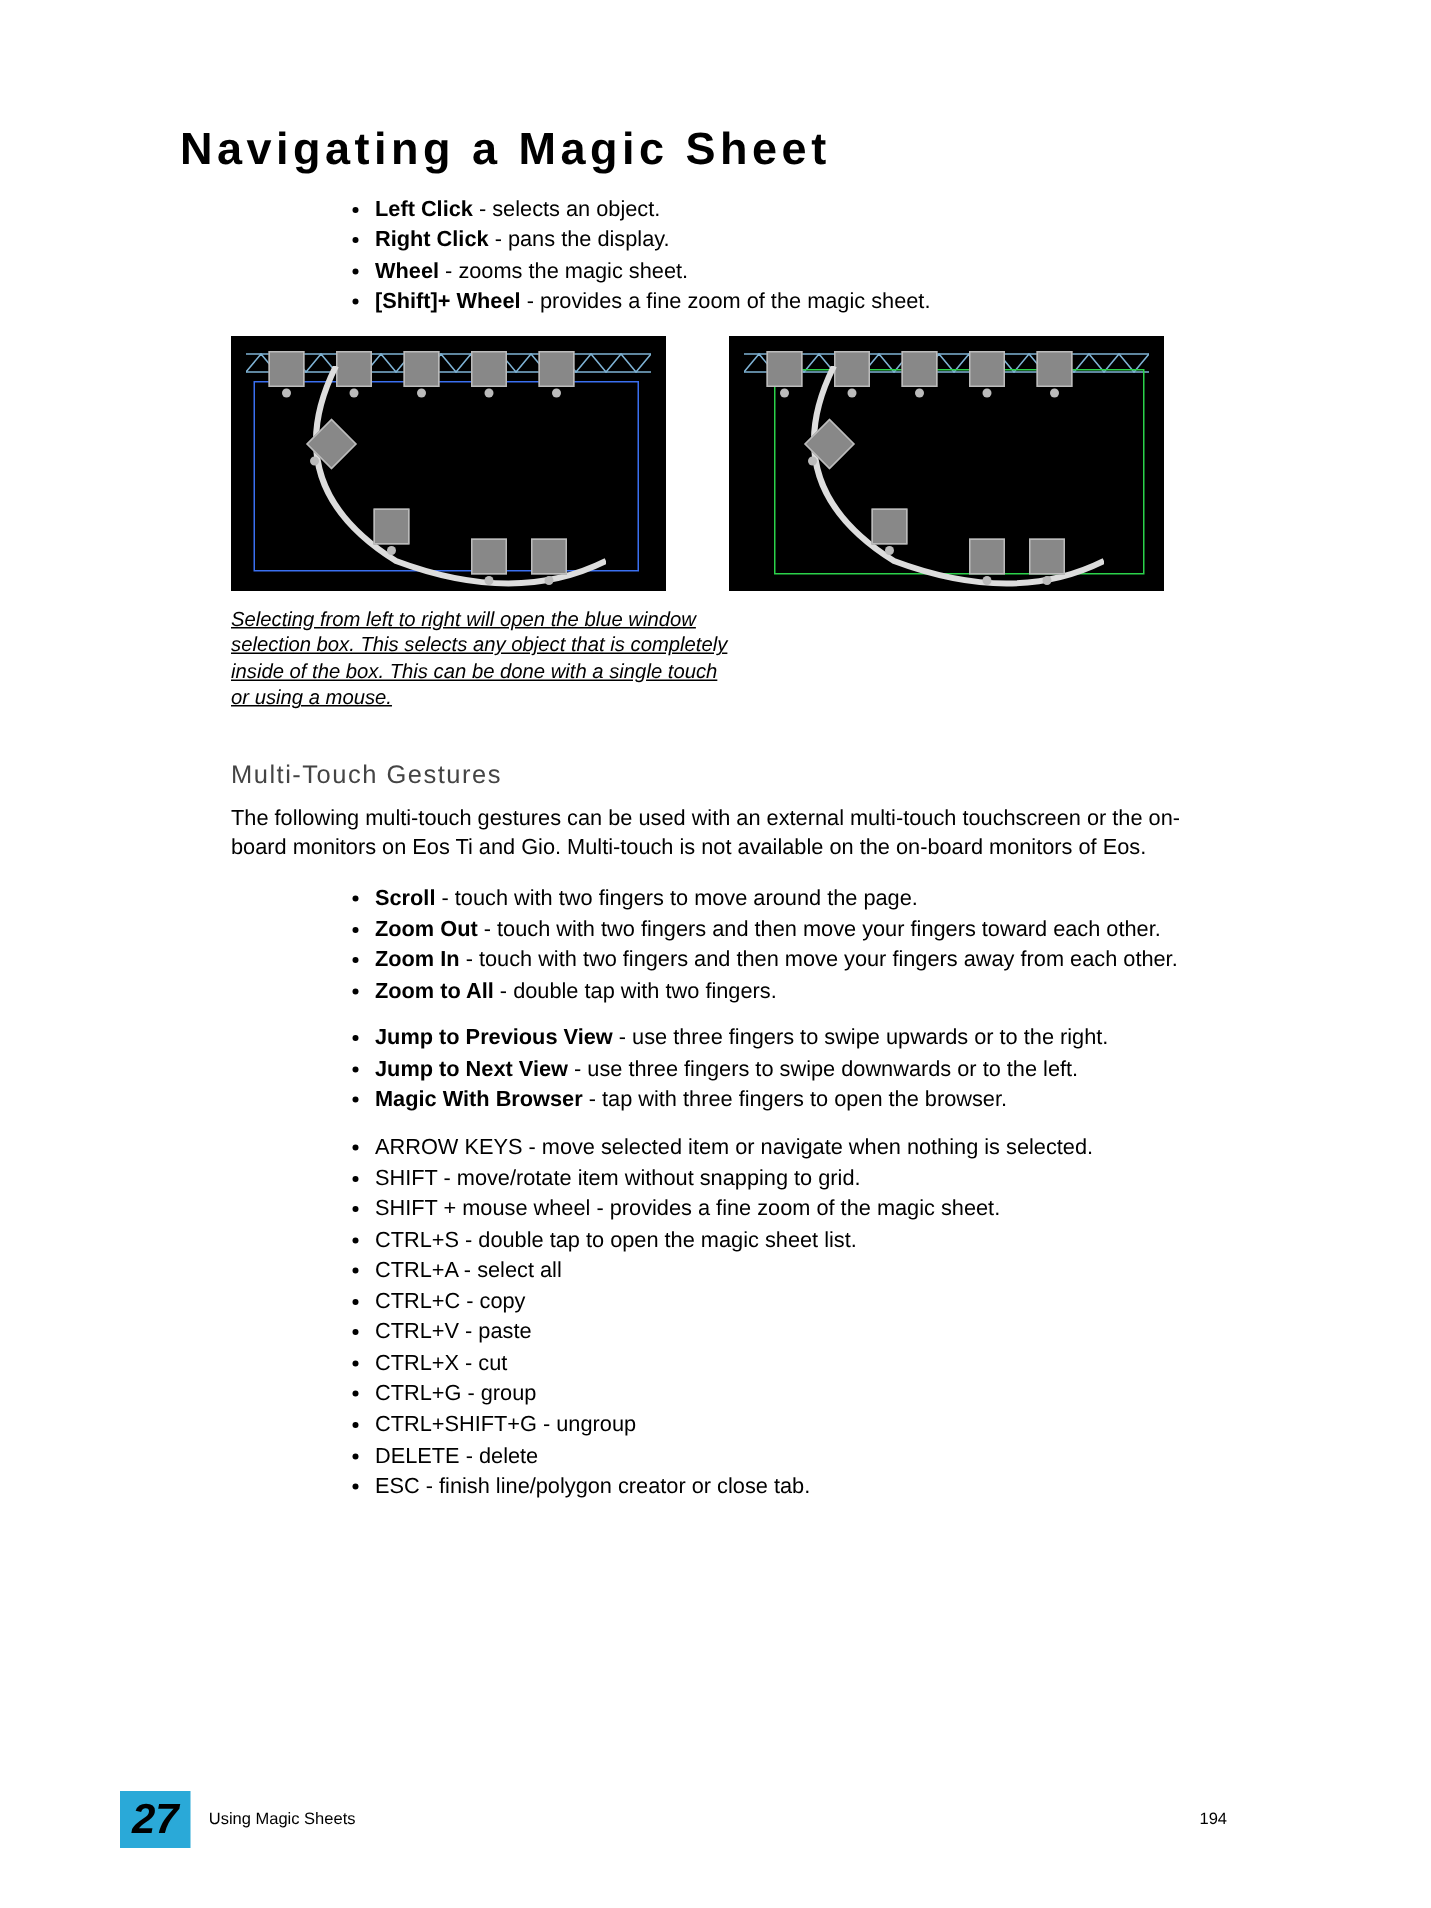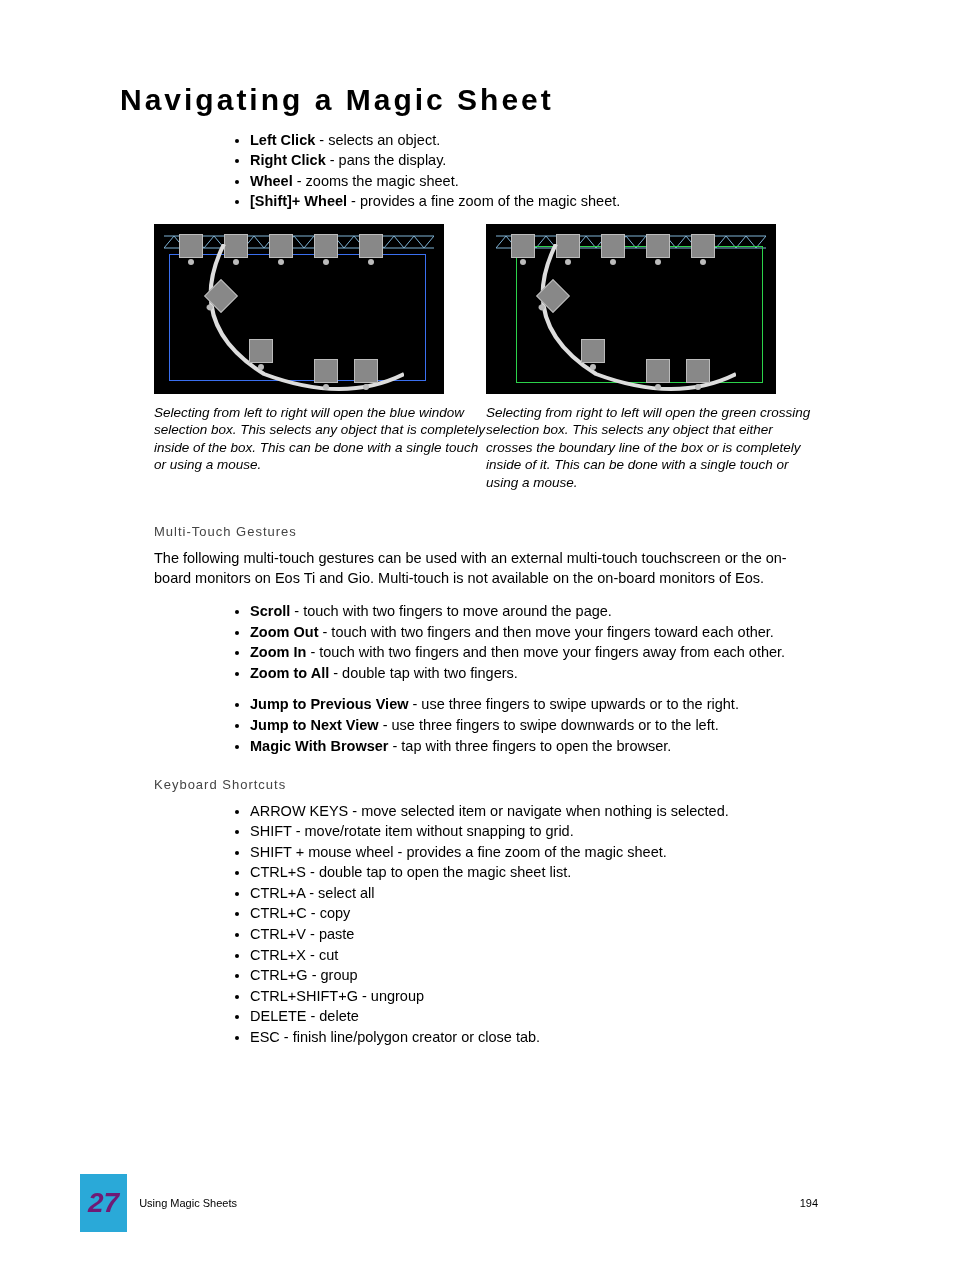--- a/index.html
+++ b/index.html
@@ -33,59 +33,60 @@
     list-style-type: disc;
     margin: 0 0 12px 0;
     padding-left: 130px;
   }
   ul.bullets li { margin-bottom: 1px; }
   ul.bullets li .bold { font-weight: bold; }
   .two-col {
     display: flex;
     margin-left: 34px;
     margin-bottom: 32px;
+    text-decoration: underline;
   }
   .col { flex: 1; }
   .diagram {
     width: 290px;
     height: 170px;
     background: #000;
     position: relative;
     margin-bottom: 10px;
     overflow: hidden;
   }
   .caption {
     font-style: italic;
     font-size: 13.5px;
     line-height: 1.3;
   }
   h2.sub {
-    font-size: 13px;
+    font-size: 17px;
     font-weight: normal;
     letter-spacing: 1px;
     margin: 20px 0 8px 34px;
     color: #444;
   }
   .footer {
     position: absolute;
     bottom: 40px;
     left: 80px;
     right: 80px;
     display: flex;
     align-items: center;
     justify-content: space-between;
     font-size: 11px;
   }
   .chapnum {
     background: #2aa9d8;
-    color: #701a75;
+    color: #000000;
     font-weight: bold;
     font-style: italic;
     font-size: 28px;
-    padding: 10px 8px;
+    padding: 0 8px;
     margin-right: 12px;
     font-family: Arial, sans-serif;
     text-align: center;
   }
   .footer-left { display:flex; align-items:center; }
   
   .truss {
     position:absolute; top:10px; left:10px; right:10px; height:16px;
   }
   .truss svg { width:100%; height:100%; }
@@ -192,41 +193,39 @@
         <div class="fixture" style="top:115px; left:95px;">
             <div class="dot"></div>
           </div>
         <div class="fixture" style="top:135px; left:160px;">
             <div class="dot"></div>
           </div>
         <div class="fixture" style="top:135px; left:200px;">
             <div class="dot"></div>
           </div>
       </div>
-      <div class="caption">Selecting from right to left will open the green crossing selection box. This selects any object that either crosses the boundary line of the box or is completely inside of it. This can be done with a single touch or using a mouse.</div>
     </div>
   </div>
 
   <h2 class="sub">Multi-Touch Gestures</h2>
   <div class="body-block">
     <p>The following multi-touch gestures can be used with an external multi-touch touchscreen or the on-board monitors on Eos Ti and Gio. Multi-touch is not available on the on-board monitors of Eos.</p>
   </div>
   <ul class="bullets" id="multi-list1">
       <li><span class="bold">Scroll</span><span> - touch with two fingers to move around the page.</span></li>
       <li><span class="bold">Zoom Out</span><span> - touch with two fingers and then move your fingers toward each other.</span></li>
       <li><span class="bold">Zoom In</span><span> - touch with two fingers and then move your fingers away from each other.</span></li>
       <li><span class="bold">Zoom to All</span><span> - double tap with two fingers.</span></li>
     </ul>
   <ul class="bullets" id="multi-list2">
       <li><span class="bold">Jump to Previous View</span><span> - use three fingers to swipe upwards or to the right.</span></li>
       <li><span class="bold">Jump to Next View</span><span> - use three fingers to swipe downwards or to the left.</span></li>
       <li><span class="bold">Magic With Browser</span><span> - tap with three fingers to open the browser.</span></li>
     </ul>
 
-  <h2 class="sub">Keyboard Shortcuts</h2>
   <ul class="bullets" id="kbd-list">
       <li><span>ARROW KEYS - move selected item or navigate when nothing is selected.</span></li>
       <li><span>SHIFT - move/rotate item without snapping to grid.</span></li>
       <li><span>SHIFT + mouse wheel - provides a fine zoom of the magic sheet.</span></li>
       <li><span>CTRL+S - double tap to open the magic sheet list.</span></li>
       <li><span>CTRL+A - select all</span></li>
       <li><span>CTRL+C - copy</span></li>
       <li><span>CTRL+V - paste</span></li>
       <li><span>CTRL+X - cut</span></li>
       <li><span>CTRL+G - group</span></li>

